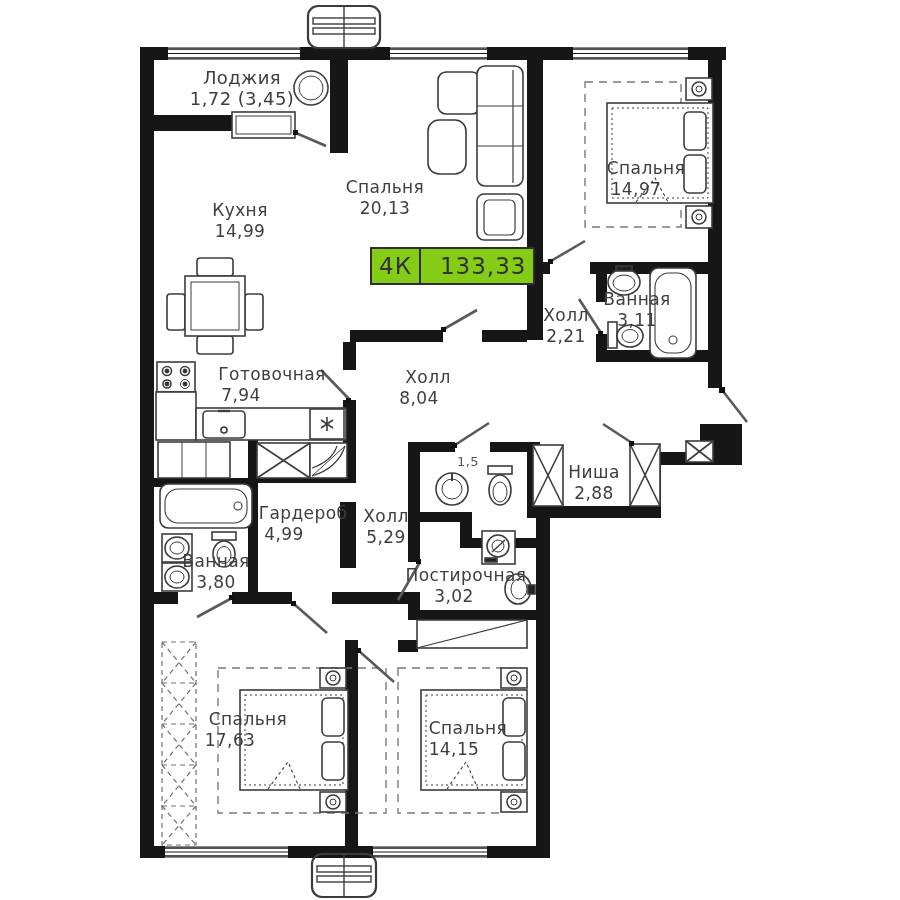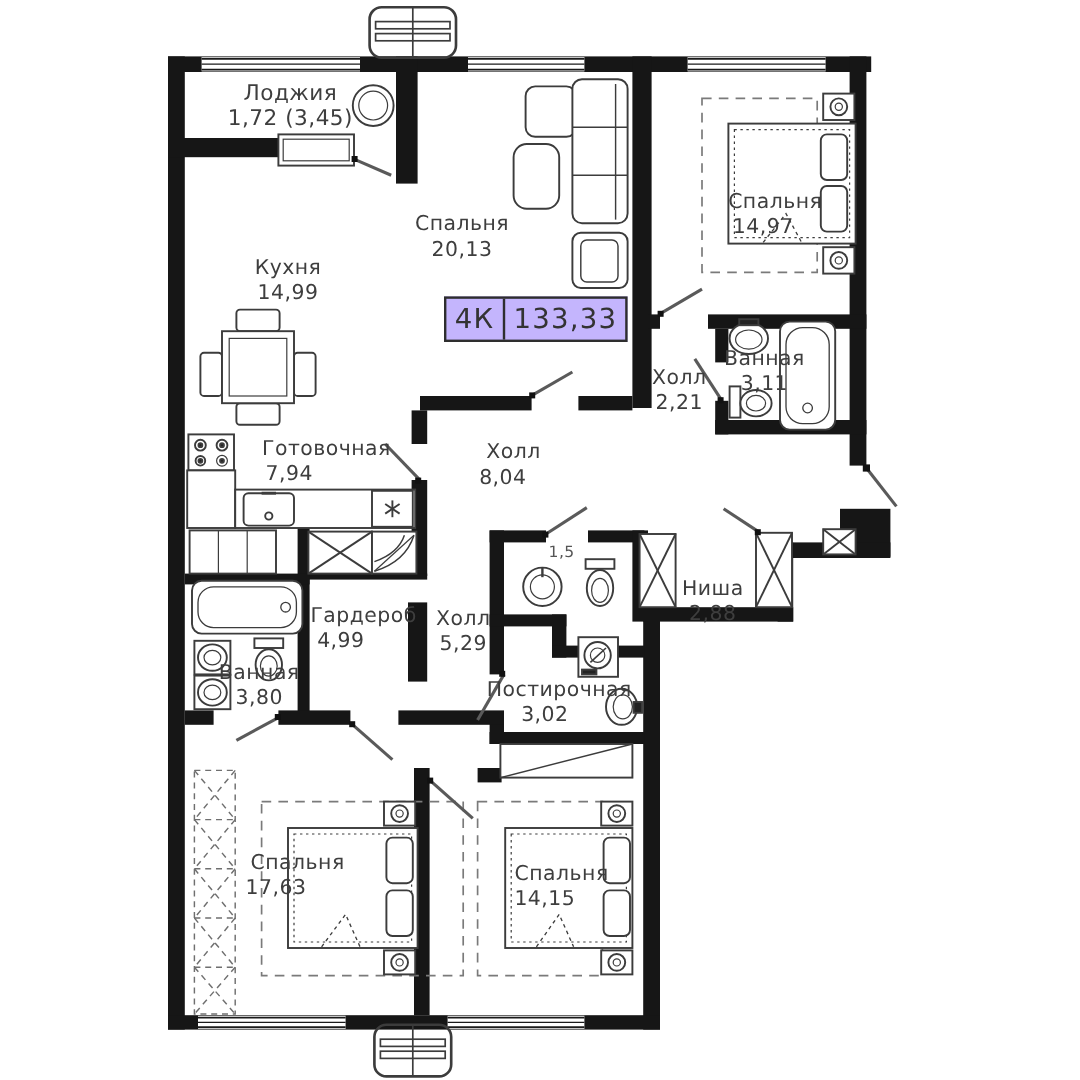--- a/index.html
+++ b/index.html
@@ -6,21 +6,21 @@
   .plan{position:relative;width:900px;height:900px;background:#fff;overflow:hidden;
         font-family:"DejaVu Sans",sans-serif;}
   .plan svg{position:absolute;left:0;top:0;z-index:1;}
   .lbl{position:absolute;z-index:10;transform:translate(-50%,-50%);text-align:center;
        font-size:17px;line-height:21px;color:#3e3e3e;letter-spacing:.4px;white-space:nowrap;}
   .lbl .nm,.lbl .ar{display:block;}
   .lbl-loggia{font-size:18px;}
   .lbl-loggia .nm,.lbl-loggia .ar{text-underline-offset:3px;}
   .lbl-wc{font-size:13px;color:#555;}
   .badge{position:absolute;z-index:10;left:370px;top:247px;display:flex;align-items:stretch;
-         border:2px solid #2e2e2e;background:#c4b5fd;height:34px;color:#333;}
+         border:2px solid #2e2e2e;background:#84cc16;height:34px;color:#333;gap:12px;}
   .badge .cell{display:flex;align-items:center;padding:0 7px;font-size:23px;letter-spacing:1px;}
   .badge .cell:first-child{border-right:2px solid #2e2e2e;}
   .watermark{position:absolute;z-index:5;left:295px;top:378px;font-size:112px;font-weight:bold;
              color:rgba(40,40,40,.08);letter-spacing:34px;pointer-events:none;}
 </style>
 </head>
 <body>
 
 <div class="plan">
 
@@ -374,21 +374,21 @@
     <rect x="317" y="866" width="54" height="6" stroke-width="1.4"></rect>
     <rect x="317" y="876" width="54" height="6" stroke-width="1.4"></rect>
   </g>
 </svg>
 
 
 <div class="lbl lbl-loggia" style="left:242px;top:88px">
   <span class="nm">Лоджия</span>
   <span class="ar">1,72 (3,45)</span>
 </div>
-<div class="lbl" style="left:240px;top:234px">
+<div class="lbl" style="left:240px;top:221px">
   <span class="nm">Кухня</span>
   <span class="ar">14,99</span>
 </div>
 <div class="lbl" style="left:385px;top:198px">
   <span class="nm">Спальня</span>
   <span class="ar" style="">20,13</span>
 </div>
 <div class="lbl" style="left:646px;top:179px">
   <span class="nm">Спальня</span>
   <span class="ar" style="margin-left:-20px">14,97</span>
@@ -402,21 +402,21 @@
   <span class="ar">2,21</span>
 </div>
 <div class="lbl" style="left:272px;top:385px">
   <span class="nm">Готовочная</span>
   <span class="ar" style="margin-left:-62px">7,94</span>
 </div>
 <div class="lbl" style="left:428px;top:388px">
   <span class="nm">Холл</span>
   <span class="ar" style="margin-left:-18px">8,04</span>
 </div>
-<div class="lbl" style="left:594px;top:502px">
+<div class="lbl" style="left:594px;top:483px">
   <span class="nm">Ниша</span>
   <span class="ar">2,88</span>
 </div>
 <div class="lbl" style="left:303px;top:524px">
   <span class="nm">Гардероб</span>
   <span class="ar" style="margin-left:-38px">4,99</span>
 </div>
 <div class="lbl" style="left:386px;top:527px">
   <span class="nm">Холл</span>
   <span class="ar">5,29</span>

